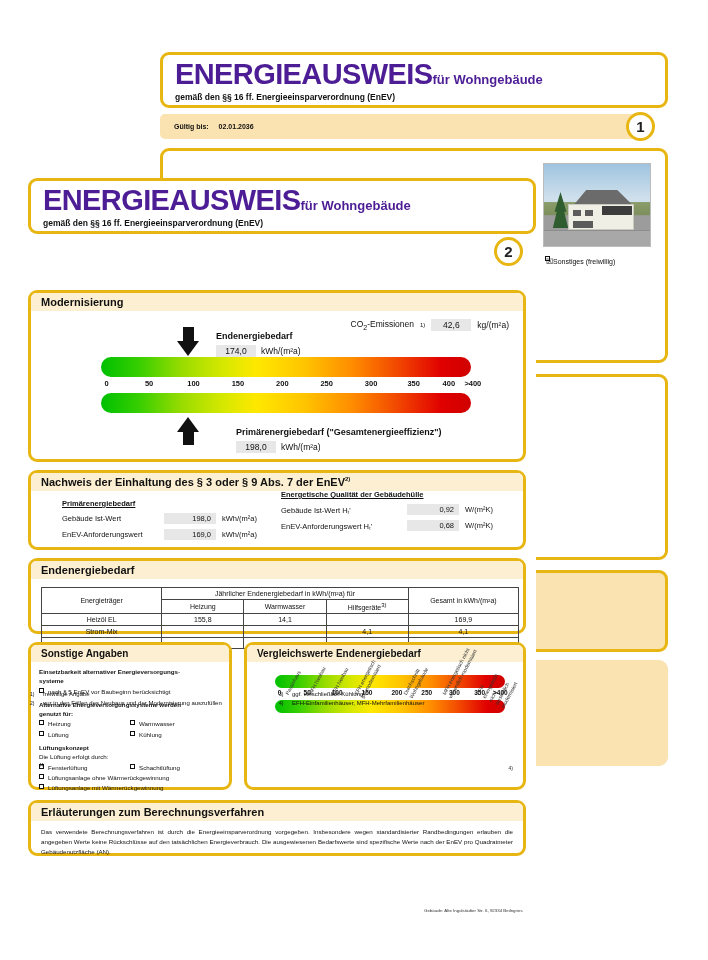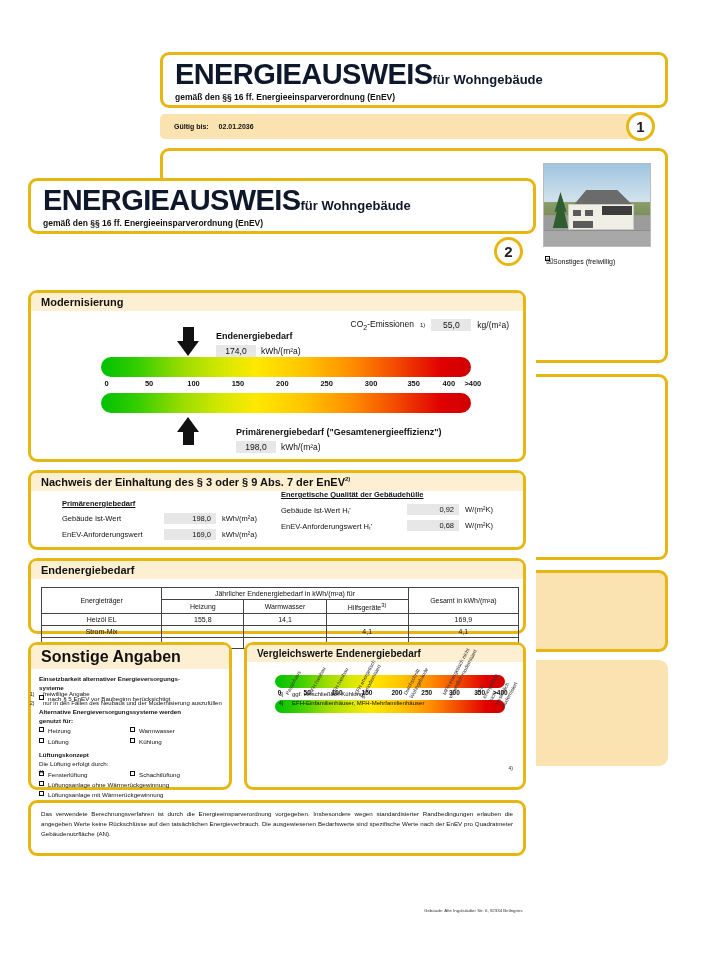--- a/index.html
+++ b/index.html
@@ -17,21 +17,21 @@
   
   #page1 { left:160px; top:52px; width:548px; height:800px; z-index:1; }
 
   .p1-title {
     position:absolute; left:0; top:0; width:508px; height:56px;
     border:3px solid #E8B612; border-radius:9px; background:#fff;
     padding:5px 12px 0 12px;
   }
   .big-title {
     font-size:29px; font-weight:bold; letter-spacing:-0.6px;
-    color:#0f172a; line-height:1.0; white-space:nowrap;
+    color:#4c1d95; line-height:1.0; white-space:nowrap;
   }
   .big-title .sub {
     font-size:13px; font-weight:bold; letter-spacing:0;
   }
   .title-legal { font-size:8.5px; font-weight:bold; color:#111; margin-top:3px; }
 
   .p1-valid {
     position:absolute; left:0; top:62px; width:478px; height:25px;
     background:#FAE3B0; border-radius:5px;
     display:flex; align-items:center; padding-left:14px;
@@ -359,21 +359,21 @@
   </div>
 
   <div class="circle-num" id="p2-circle">2</div>
 
   <div class="panel" id="panel-bedarf">
     <div class="panel-head">Modernisierung</div>
 
     <div class="co2-row">
       <span><span>CO</span><sub>2</sub><span>-Emissionen</span></span>
       <span class="sup">1)</span>
-      <span class="vbox">55,0</span>
+      <span class="vbox">42,6</span>
       <span>kg/(m²a)</span>
     </div>
 
     <div class="arrow-down-stem" style="left:152px; top:34px;"></div>
     <div class="arrow-down" style="left:146px; top:48px;"></div>
     <div class="lbl-end">Endenergiebedarf</div>
     <div class="val-end">
       <span class="vbox">174,0</span>
       <span>kWh/(m²a)</span>
     </div>
@@ -471,21 +471,21 @@
         <td></td>
         <td></td>
         <td></td>
         <td></td>
       </tr>
     </tbody>
       </table>
   </div>
 
   <div class="panel" id="panel-sonstige">
-    <div class="panel-head" style="font-size:16px">Sonstige Angaben</div>
+    <div class="panel-head" style="font-size:10px">Sonstige Angaben</div>
     <div class="so-body">
       <div class="so-h" style="margin-top:0; white-space:pre-line">Einsetzbarkeit alternativer Energieversorgungs-
 systeme</div>
       <div class="cbline">
         <span class="cb"></span>
         <span>nach § 5 EnEV vor Baubeginn berücksichtigt</span>
       </div>
 
       <div class="so-h" style="white-space:pre-line">Alternative Energieversorgungssysteme werden
 genutzt für:</div>
@@ -565,20 +565,21 @@
 Wohngebäude</div>
       <div class="vg-label" style="left:72%; top:18px;">MFH energetisch nicht
 wesentlich modernisiert</div>
       <div class="vg-label" style="left:87%; top:18px;">EFH energetisch nicht
 wesentlich modernisiert</div>
     </div>
     <div class="vg-fn">4)</div>
   </div>
 
   <div class="panel" id="panel-erlaut">
+    <div class="panel-head">Erläuterungen zum Berechnungsverfahren</div>
     <div class="er-body">Das verwendete Berechnungsverfahren ist durch die Energieeinsparverordnung vorgegeben. Insbesondere wegen standardisierter Randbedingungen erlauben die angegeben Werte keine Rückschlüsse auf den tatsächlichen Energieverbrauch. Die ausgewiesenen Bedarfswerte sind spezifische Werte nach der EnEV pro Quadratmeter Gebäudenutzfläche (AN).</div>
   </div>
 </div>
 
 <div class="footnotes" style="z-index:6;">
   <div>
     <div class="fn">
       <span class="mk">1)</span>
       <span>freiwillige Angabe</span>
     </div>

